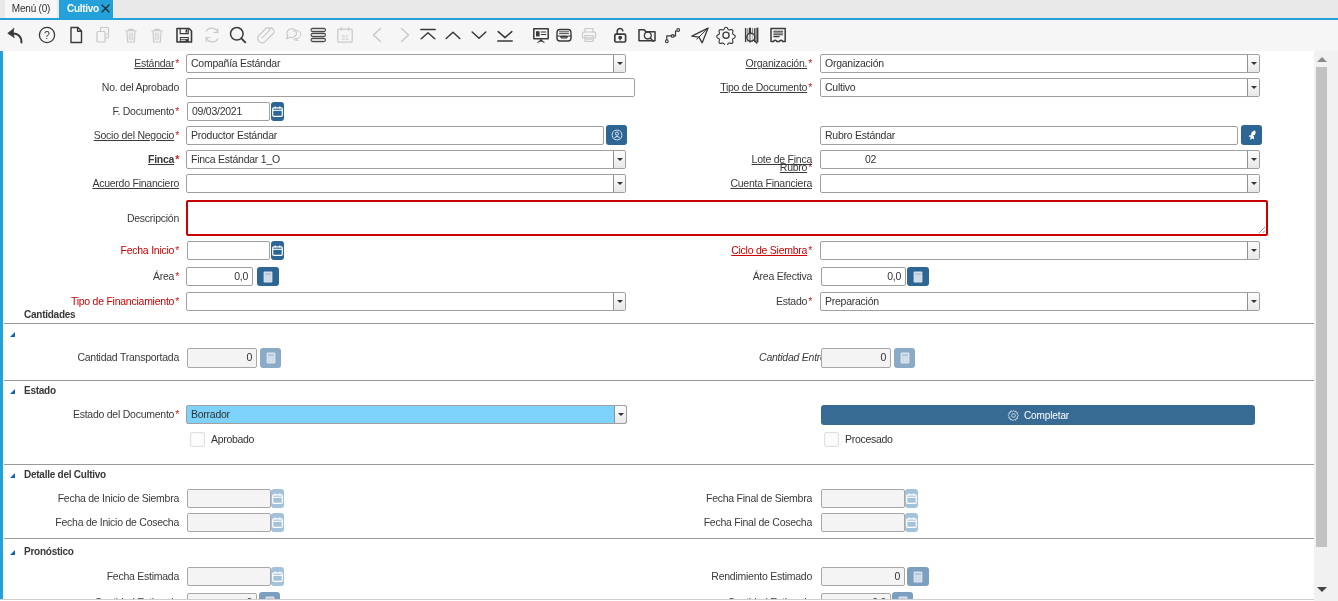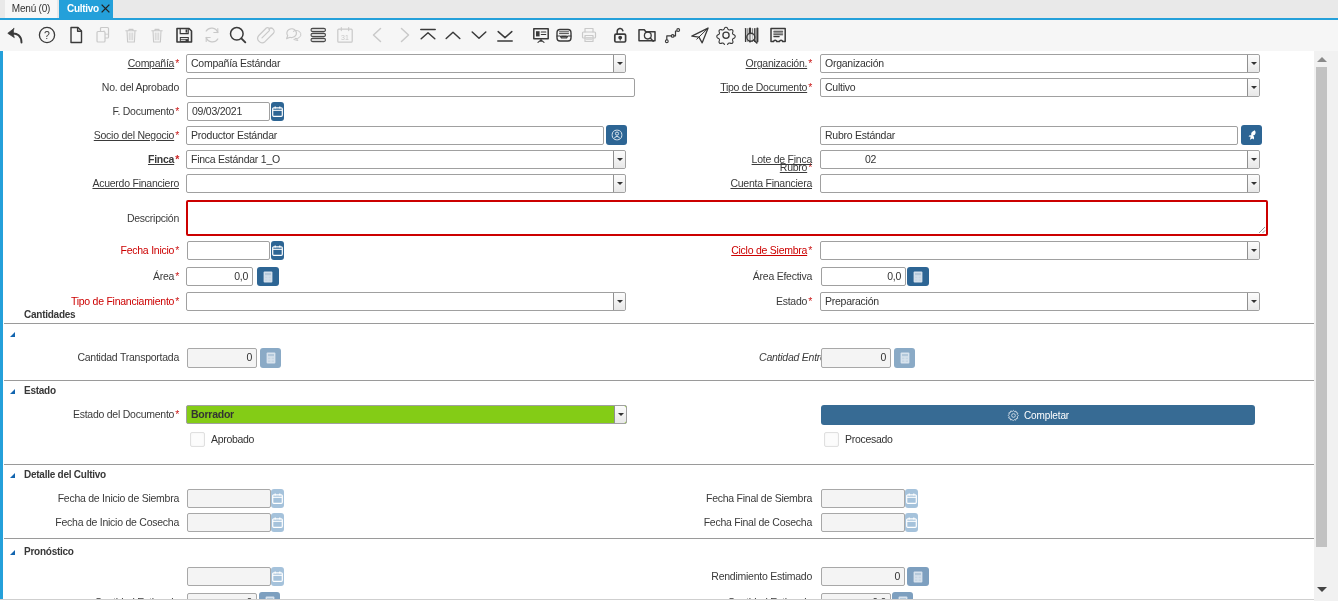--- a/index.html
+++ b/index.html
@@ -5,21 +5,21 @@
 html,body { width:1338px; height:601px; overflow:hidden; background:#fff;
   font-family:"Liberation Sans", sans-serif; }
 #root { position:relative; width:1338px; height:601px; }
 .lbl { position:absolute; font-size:10.5px; letter-spacing:-0.25px; color:#3a3a3a; text-align:right; white-space:nowrap; }
 .u { text-decoration:underline; }
 .ast { color:#cc2222; margin-left:1px; }
 .inp { position:absolute; border:1px solid #a0a0a0; border-radius:2px; background:#fff;
   font-size:10.5px; letter-spacing:-0.25px; color:#333; line-height:17px; padding:0 4px; white-space:nowrap; overflow:hidden; }
 .ro { background:#f4f4f4; border-color:#a8a8a8; }
 .combo { padding-right:16px; }
-.roc { background:#84cc16;font-weight:bold; }
+.roc { background:#7dd3fc; }
 .cbtn { position:absolute; top:0px; right:0px; bottom:0px; width:12px;
   background:linear-gradient(#fcfcfc,#e8e8e8); border-left:1px solid #909090;
   border-radius:0 2px 2px 0; }
 .carr { position:absolute; left:2.5px; top:7px; width:0; height:0;
   border-left:3px solid transparent; border-right:3px solid transparent;
   border-top:3.5px solid #333; }
 .sqbtn { position:absolute; display:flex; align-items:center; justify-content:center; }
 .chk { position:absolute; width:15px; height:15px; background:#fcfcfc;
   border:1px solid #e0e0e0; border-radius:2px; box-shadow:inset 0 0 2px #eee; }
 .sep { position:absolute; left:4px; width:1311px; height:1px; background:#9a9a9a; }
@@ -164,21 +164,21 @@
         <path d="M13.8 3.6 v12.8" stroke-width="1.4"></path>
         <path d="M16.4 3.6 v12.8" stroke-width="2"></path>
         <circle cx="9.8" cy="12.2" r="4" fill="#f6f6f6" fill-opacity="0.55" stroke-width="1.4"></circle>
         <path d="M12.8 15 L15.8 18" stroke-width="1.5"></path>
       </svg></div>
 <div class="tb-ico" style="left:767.2px;"><svg width="22" height="20" viewBox="0 0 22 20" fill="none" stroke="#3a3a3a" stroke-width="1.5" stroke-linecap="round" stroke-linejoin="round">
         <path d="M4 3.6 h14.2 V16.6 h-2.5 a1.7 1.7 0 0 0 -3.3 0 h-2.6 a1.7 1.7 0 0 0 -3.3 0 H4 z" stroke-width="1.5"></path>
         <path d="M6.8 6.2 h8.8 M6.8 8 h8.8 M6.8 9.8 h8.8 M6.8 11.6 h5.4" stroke-width="1.1"></path>
       </svg></div>
 <div style="position:absolute;left:0;top:51px;width:3px;height:550px;background:#24a0da;"></div>
-<div class="lbl" style="left:6px;top:54px;width:173px;line-height:19px;"><span class="u">Compañía</span><span class="ast">*</span></div>
+<div class="lbl" style="left:6px;top:54px;width:173px;line-height:19px;"><span class="u">Estándar</span><span class="ast">*</span></div>
 <div class="inp combo" style="left:186px;top:54px;width:440px;height:19px;">Compañía Estándar<span class="cbtn">
         <span class="carr"></span>
       </span></div>
 <div class="lbl" style="left:640px;top:54px;width:172px;line-height:19px;"><span class="u">Organización.</span><span class="ast">*</span></div>
 <div class="inp combo" style="left:820px;top:54px;width:440px;height:19px;">Organización<span class="cbtn">
         <span class="carr"></span>
       </span></div>
 <div class="lbl" style="left:6px;top:78px;width:173px;line-height:19px;">No. del Aprobado</div>
 <div class="inp" style="left:186px;top:78px;width:449px;height:19px;"></div>
 <div class="lbl" style="left:640px;top:78px;width:172px;line-height:19px;"><span class="u">Tipo de Documento</span><span class="ast">*</span></div>
@@ -368,20 +368,21 @@
       <svg width="11" height="11" viewBox="0 0 11 11">
         <rect x="0.7" y="1.8" width="9.6" height="8.5" rx="1" fill="none" stroke="#fff" stroke-width="1.2"></rect>
         <line x1="0.7" y1="4.3" x2="10.3" y2="4.3" stroke="#fff" stroke-width="1.1"></line>
         <line x1="3.2" y1="0.6" x2="3.2" y2="2.6" stroke="#fff" stroke-width="1.2"></line>
         <line x1="7.8" y1="0.6" x2="7.8" y2="2.6" stroke="#fff" stroke-width="1.2"></line>
       </svg>
     </div>
 <div class="sep" style="top:538px;"></div>
 <div class="tri" style="left:10px;top:550px;"></div>
 <div class="stit" style="left:24px;top:545px;">Pronóstico</div>
+<div class="lbl" style="left:6px;top:567px;width:173px;line-height:19px;">Fecha Estimada</div>
 <div class="inp ro" style="left:187px;top:567px;width:84px;height:19px;"></div>
 <div class="sqbtn" style="left:271px;top:567px;width:12.5px;height:19px;background:#a5c2db;border-radius:3px;">
       <svg width="11" height="11" viewBox="0 0 11 11">
         <rect x="0.7" y="1.8" width="9.6" height="8.5" rx="1" fill="none" stroke="#fff" stroke-width="1.2"></rect>
         <line x1="0.7" y1="4.3" x2="10.3" y2="4.3" stroke="#fff" stroke-width="1.1"></line>
         <line x1="3.2" y1="0.6" x2="3.2" y2="2.6" stroke="#fff" stroke-width="1.2"></line>
         <line x1="7.8" y1="0.6" x2="7.8" y2="2.6" stroke="#fff" stroke-width="1.2"></line>
       </svg>
     </div>
 <div class="lbl" style="left:640px;top:567px;width:172px;line-height:19px;">Rendimiento Estimado</div>

